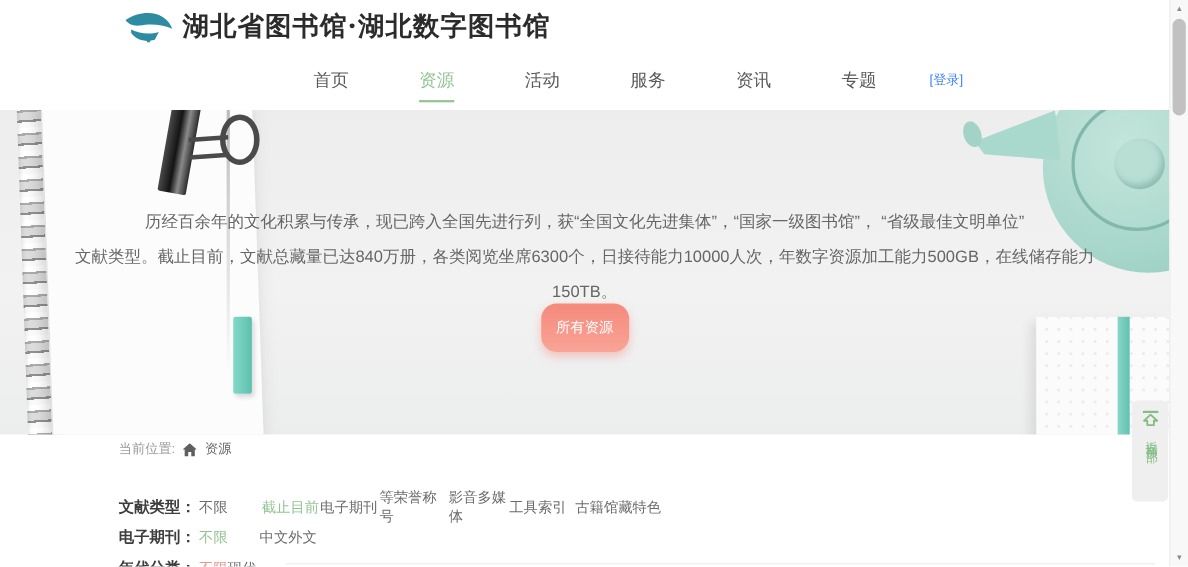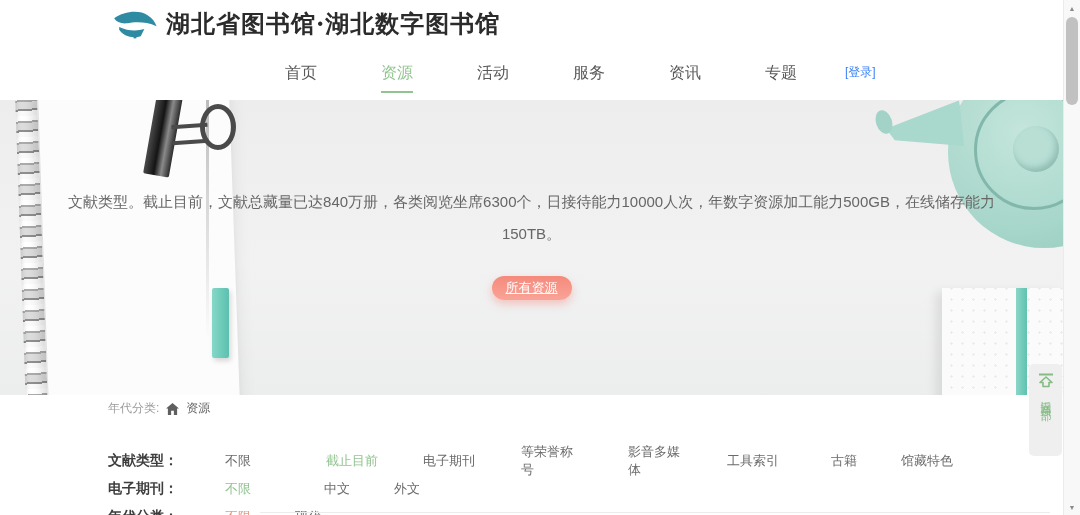--- a/index.html
+++ b/index.html
@@ -36,24 +36,24 @@
   .clip-ring { position:absolute; left:200px; top:4px; width:36px; height:46px;
     border:5px solid #4a4a4a; border-radius:50%; background:transparent; }
   .pen { position:absolute; left:212px; top:188px; width:17px; height:70px; border-radius:2px;
     background:linear-gradient(90deg,#85d8c8,#5cc0af); box-shadow:2px 3px 5px rgba(0,0,0,.15); }
 
   .hero-text { position:absolute; left:60px; right:60px; top:86px; text-align:center;
     font-size:15px; color:#666; line-height:32px; z-index:2; }
   .hero-text span { display:block; }
 
   .cta { position:absolute; left:50%; top:176px; transform:translateX(-50%);
-    min-width:70px; height:24px; padding:0 14px; border-radius:14px;
+    min-width:70px; height:44px; padding:0 14px; border-radius:14px;
     background:linear-gradient(180deg,#f48a7c,#f9a497); color:#fff; font-size:13px;
     display:flex; align-items:center; justify-content:center;
-    box-shadow:0 4px 9px rgba(244,138,124,.45); cursor:pointer; z-index:2; white-space:nowrap;text-decoration:underline; }
+    box-shadow:0 4px 9px rgba(244,138,124,.45); cursor:pointer; z-index:2; white-space:nowrap; }
 
   .teapot-body { position:absolute; left:948px; top:-44px; width:192px; height:192px; border-radius:50%;
     background:radial-gradient(circle at 35% 35%,#c2e3d9,#a7d6ca 60%,#92c8bb); }
   .teapot-lid { position:absolute; left:974px; top:-10px; width:120px; height:120px; border-radius:50%;
     border:3px solid #82b8ab; background:radial-gradient(circle at 40% 35%,#c4e5db,#a9d8cc); }
   .teapot-knob { position:absolute; left:1013px; top:26px; width:46px; height:46px; border-radius:50%;
     background:#b9dfd5; box-shadow:inset -3px -4px 6px rgba(110,160,148,.55); }
   .teapot-spout { position:absolute; left:886px; top:4px; width:76px; height:46px; transform:rotate(-6deg);
     background:#a9d8cc; clip-path:polygon(0 45%,100% 0,100% 100%,10% 72%); }
   .teapot-tip { position:absolute; left:876px; top:10px; width:16px; height:24px; border-radius:50%;
@@ -66,21 +66,21 @@
     background:linear-gradient(90deg,#8ad6c7,#5fc2b0); }
 
   
   .breadcrumb { position:absolute; left:108px; top:400px; display:flex; align-items:center; gap:7px;
     font-size:12px; color:#9b9b9b; z-index:2; }
   .breadcrumb .home { display:flex; align-items:center; cursor:pointer; }
   .breadcrumb .cur { color:#666; }
 
   
   .filters { position:absolute; left:108px; top:448px; right:40px; z-index:2; }
-  .frow { display:flex; align-items:center; height:26px; margin-bottom:2px;gap:44px; }
+  .frow { display:flex; align-items:center; height:26px; margin-bottom:2px; }
   .flabel { width:73px; font-size:14px; font-weight:bold; color:#3d3d3d; flex:none; }
   .opt { font-size:13px; color:#6b6b6b; cursor:pointer; flex:none; }
   .opt.green { color:#92c492; }
   .opt.salmon { color:#e8998a; }
   #filter-doc .opt:nth-of-type(1){width:44px;} #filter-doc .opt:nth-of-type(2){width:57px;}
   #filter-doc .opt:nth-of-type(3){width:53px;} #filter-doc .opt:nth-of-type(4){width:54px;}
   #filter-doc .opt:nth-of-type(5){width:63px;} #filter-doc .opt:nth-of-type(6){width:55px;}
   #filter-doc .opt:nth-of-type(7){width:60px;}
   #filter-lang .opt:nth-of-type(1){width:44px;} #filter-lang .opt:nth-of-type(2){width:55px;}
   #filter-era .opt:nth-of-type(1){width:44px;}
@@ -138,28 +138,29 @@
 
     <div class="teapot-body"></div>
     <div class="teapot-spout"></div>
     <div class="teapot-tip"></div>
     <div class="teapot-lid"></div>
     <div class="teapot-knob"></div>
     <div class="page-right"></div>
     <div class="band"></div>
 
     <div class="hero-text">
+      <span>历经百余年的文化积累与传承，现已跨入全国先进行列，获“全国文化先进集体”，“国家一级图书馆”， “省级最佳文明单位”</span>
       <span>文献类型。截止目前，文献总藏量已达840万册，各类阅览坐席6300个，日接待能力10000人次，年数字资源加工能力500GB，在线储存能力150TB。</span>
     </div>
 
     <div class="cta">所有资源</div>
   </div>
 
   <div class="breadcrumb">
-    <span>年代分类:</span>
+    <span>当前位置:</span>
     <span class="home">
       <svg width="13" height="12" viewBox="0 0 14 13">
           <path fill="#5f5f5f" d="M7 0 L14 6 L12 6 L12 13 L8.5 13 L8.5 8.5 L5.5 8.5 L5.5 13 L2 13 L2 6 L0 6 Z"></path>
         </svg>
     </span>
     <span class="cur">资源</span>
   </div>
 
   <div class="filters">
     <div class="frow" id="filter-doc">

